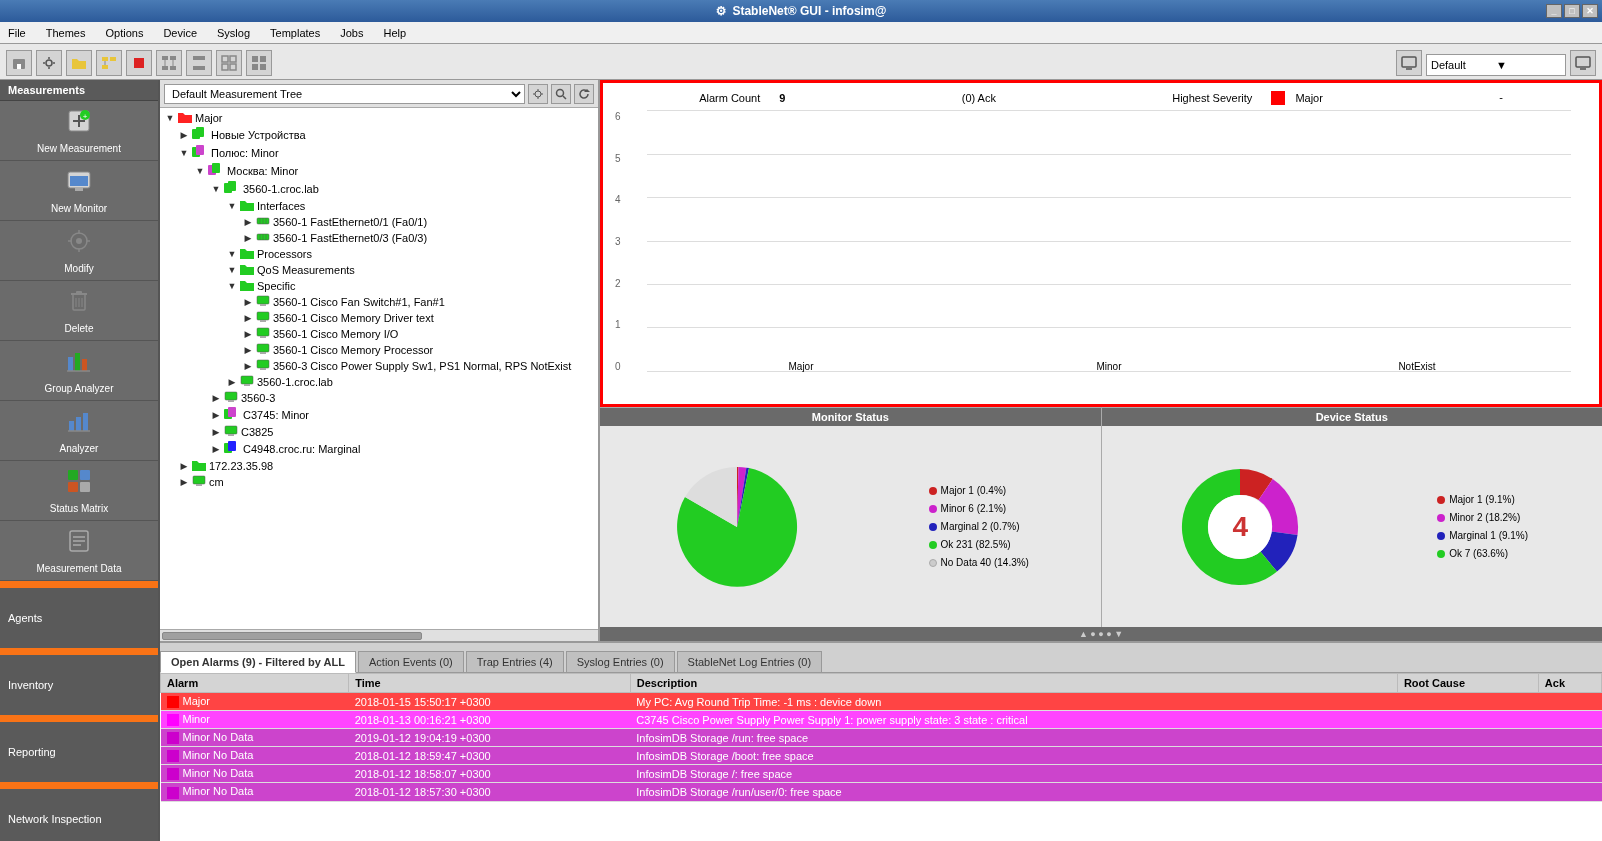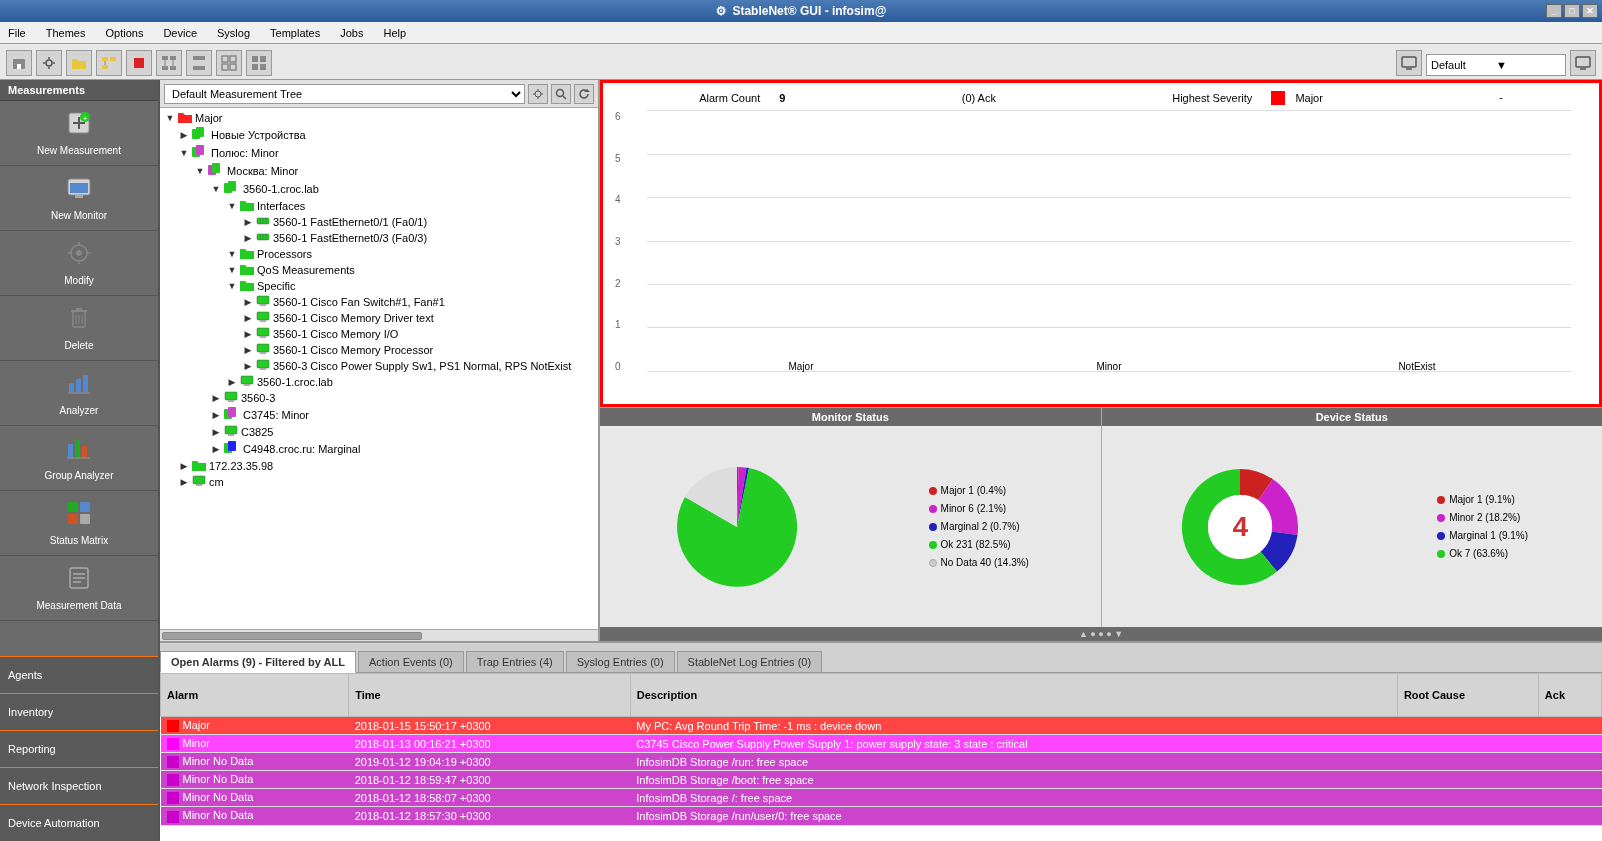--- a/index.html
+++ b/index.html
@@ -127,23 +127,23 @@
       margin-bottom: 3px;
     }
     .sidebar-item-label {
       font-size: 10px;
       text-align: center;
       line-height: 1.2;
     }
     .sidebar-bottom-item {
       background: #5a5a5a;
       color: white;
-      padding: 12px 8px;
+      padding: 24px 8px;
       cursor: pointer;
-      border-top: 1px solid #f97316;
+      border-top: 7px solid #f97316;
       font-size: 11px;
     }
 
     
     .content-area {
       flex: 1;
       display: flex;
       flex-direction: column;
       background: #0f172a;
     }
@@ -342,21 +342,21 @@
     }
     table {
       width: 100%;
       border-collapse: collapse;
       font-size: 11px;
     }
     thead tr {
       background: #d4d4d4;
     }
     th {
-      padding: 15px 6px;
+      padding: 3px 6px;
       text-align: left;
       border: 1px solid #bbb;
       font-weight: bold;
       font-size: 11px;
     }
     td {
       padding: 2px 6px;
       border-bottom: 1px solid #ddd;
       font-size: 11px;
     }
@@ -538,39 +538,39 @@
           <line x1="14" y1="11" x2="14" y2="20" stroke="#888" stroke-width="1"></line>
           <line x1="17" y1="11" x2="17" y2="20" stroke="#888" stroke-width="1"></line>
         </svg>
       </div>
       <div class="sidebar-item-label">Delete</div>
     </div>
 
     <div class="sidebar-item">
       <div class="sidebar-item-icon">
         <svg width="28" height="28" viewBox="0 0 28 28">
+          <rect x="3" y="10" width="5" height="14" fill="#5588cc"></rect>
+          <rect x="10" y="6" width="5" height="18" fill="#22aa22"></rect>
+          <rect x="17" y="12" width="5" height="12" fill="#cc5522"></rect>
+          <line x1="2" y1="24" x2="25" y2="24" stroke="#888" stroke-width="1.5"></line>
+        </svg>
+      </div>
+      <div class="sidebar-item-label">Group Analyzer</div>
+    </div>
+
+    <div class="sidebar-item">
+      <div class="sidebar-item-icon">
+        <svg width="28" height="28" viewBox="0 0 28 28">
           <rect x="4" y="14" width="5" height="10" fill="#5588cc"></rect>
           <rect x="11" y="10" width="5" height="14" fill="#5588cc"></rect>
           <rect x="18" y="6" width="5" height="18" fill="#5588cc"></rect>
           <line x1="3" y1="24" x2="25" y2="24" stroke="#888" stroke-width="1.5"></line>
         </svg>
       </div>
       <div class="sidebar-item-label">Analyzer</div>
-    </div>
-
-    <div class="sidebar-item">
-      <div class="sidebar-item-icon">
-        <svg width="28" height="28" viewBox="0 0 28 28">
-          <rect x="3" y="10" width="5" height="14" fill="#5588cc"></rect>
-          <rect x="10" y="6" width="5" height="18" fill="#22aa22"></rect>
-          <rect x="17" y="12" width="5" height="12" fill="#cc5522"></rect>
-          <line x1="2" y1="24" x2="25" y2="24" stroke="#888" stroke-width="1.5"></line>
-        </svg>
-      </div>
-      <div class="sidebar-item-label">Group Analyzer</div>
     </div>
 
 
     <div class="sidebar-item">
       <div class="sidebar-item-icon">
         <svg width="28" height="28" viewBox="0 0 28 28">
           <rect x="3" y="3" width="10" height="10" fill="#22aa22" rx="1"></rect>
           <rect x="15" y="3" width="10" height="10" fill="#5588cc" rx="1"></rect>
           <rect x="3" y="15" width="10" height="10" fill="#cc5522" rx="1"></rect>
           <rect x="15" y="15" width="10" height="10" fill="#aaaaaa" rx="1"></rect>

